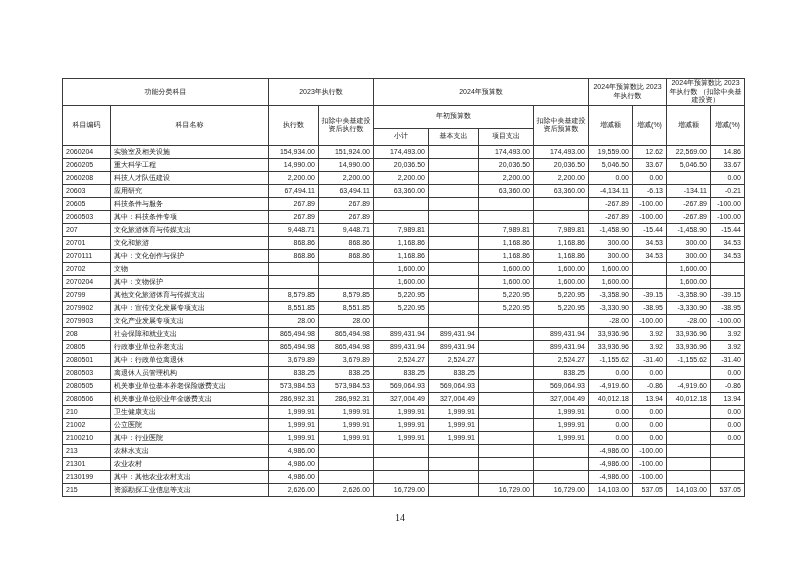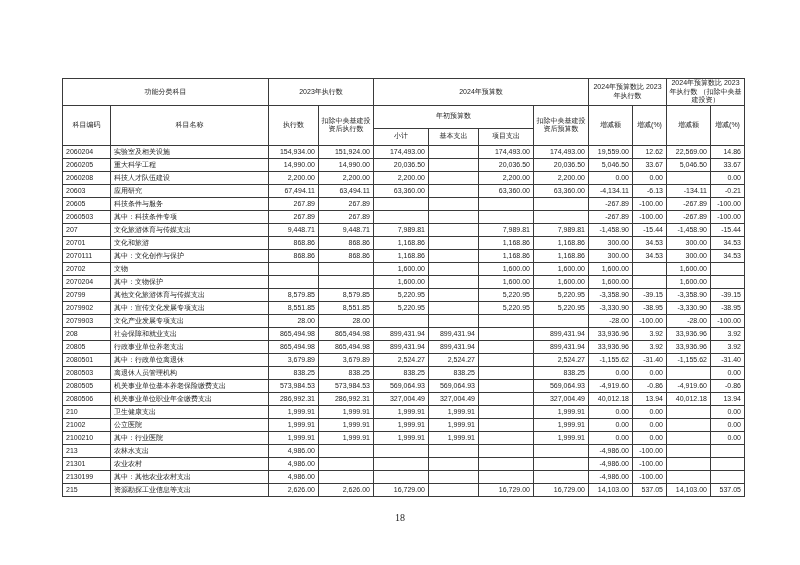--- a/index.html
+++ b/index.html
@@ -478,14 +478,14 @@
           <td class="num">16,729.00</td>
           <td class="num">16,729.00</td>
           <td class="num">14,103.00</td>
           <td class="num">537.05</td>
           <td class="num">14,103.00</td>
           <td class="num">537.05</td>
         </tr>
       </tbody>
   </table>
 
-  <div class="page-number">18</div>
+  <div class="page-number">14</div>
 </div>
 
 </body></html>

